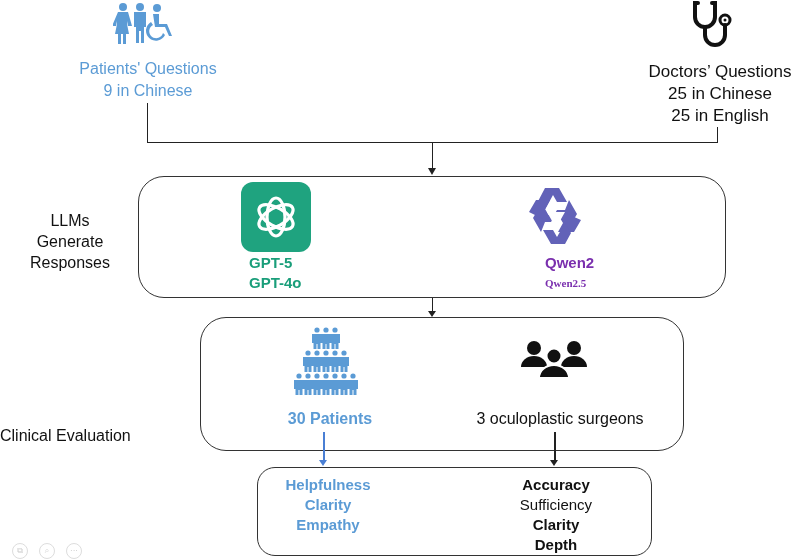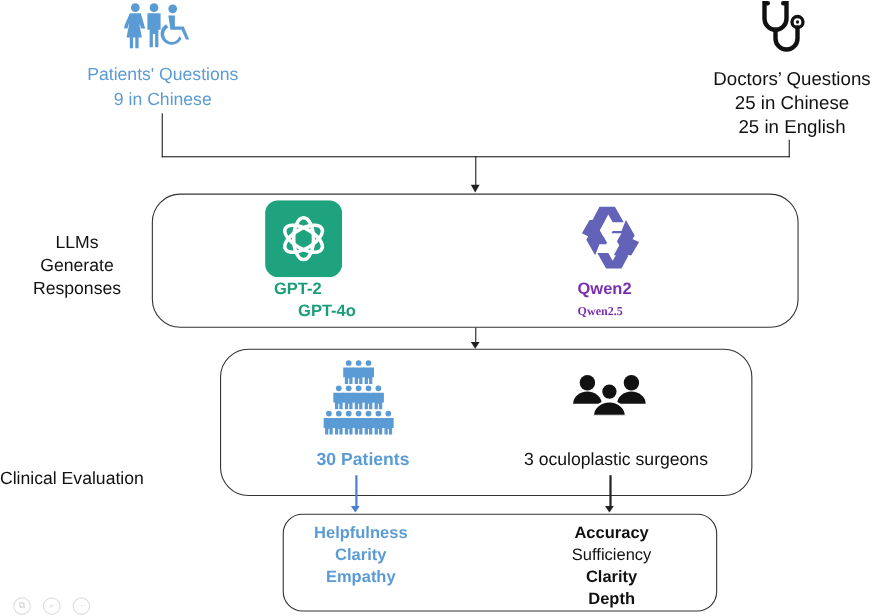--- a/index.html
+++ b/index.html
@@ -2,21 +2,21 @@
 <html><head>
 <meta charset="utf-8">
 <style>
   html, body { margin:0; padding:0; background:#ffffff; }
   body { width:800px; height:560px; position:relative; overflow:hidden; font-family:"Liberation Sans", "DejaVu Sans", sans-serif; }
   .abs { position:absolute; }
   .txt { position:absolute; text-align:center; white-space:nowrap; line-height:22px; }
   .blue { color:#5b9bd5; }
   .black { color:#111111; }
   .green { color:#1a9e7a; }
-  .purple { color:#7a2fae; }
+  .purple { color:#7a2fae;margin-left:20px; }
   .box { position:absolute; border:1.5px solid #333; border-radius:26px; background:#fff; box-sizing:border-box; }
   .line { position:absolute; background:#222; }
   svg { display:block; }
   .toolbar-btn { position:absolute; width:14px; height:14px; border:1px solid #ddd; border-radius:50%; color:#ccc; font-size:8px; text-align:center; line-height:14px; }
 </style>
 </head>
 <body>
 
 <div class="abs" style="left:113px;top:2px;">
   <svg width="72" height="42" viewBox="0 0 72 42">
@@ -63,22 +63,22 @@
 <div class="abs" style="left:241px;top:182px;">
   <svg width="70" height="70" viewBox="0 0 70 70">
     <rect x="0" y="0" width="70" height="70" rx="12" fill="#1fa37f"></rect>
     <g fill="none" stroke="#fff" stroke-width="3.2">
       <ellipse cx="35" cy="35" rx="9" ry="19" transform="rotate(0 35 35)"></ellipse>
       <ellipse cx="35" cy="35" rx="9" ry="19" transform="rotate(60 35 35)"></ellipse>
       <ellipse cx="35" cy="35" rx="9" ry="19" transform="rotate(120 35 35)"></ellipse>
     </g>
   </svg>
 </div>
-<div class="txt green" style="left:249px;top:253px;text-align:left;font-size:15px;font-weight:bold;line-height:20px;">GPT-2</div>
-<div class="txt green" style="left:249px;top:273px;text-align:left;font-size:15px;font-weight:bold;line-height:20px;margin-left:22px;">GPT-4o</div>
+<div class="txt green" style="left:249px;top:253px;text-align:left;font-size:15px;font-weight:bold;line-height:20px;">GPT-5</div>
+<div class="txt green" style="left:249px;top:273px;text-align:left;font-size:15px;font-weight:bold;line-height:20px;">GPT-4o</div>
 
 <div class="abs" style="left:523px;top:184px;">
   <svg width="66" height="66" viewBox="0 0 66 66">
     <g fill="#6262b8">
       <path d="M22 4 h14 l8 14 h-10 l-4 -7 l-12 22 l-6 -10 z"></path>
       <path d="M46 16 l8 14 l-7 12 l-5 -9 l-12 0 l4 -7 h8 z"></path>
       <path d="M58 36 l-7 12 h-16 l5 -9 l-6 -10 h8 z"></path>
       <path d="M42 60 h-14 l-8 -14 h10 l4 7 l8 -14 l6 10 z"></path>
       <path d="M18 48 l-8 -14 l7 -12 l5 9 h10 l-4 7 h-6 z"></path>
       <path d="M6 28 l7 -12 h14 l-5 9 l6 10 h-8 z"></path>

